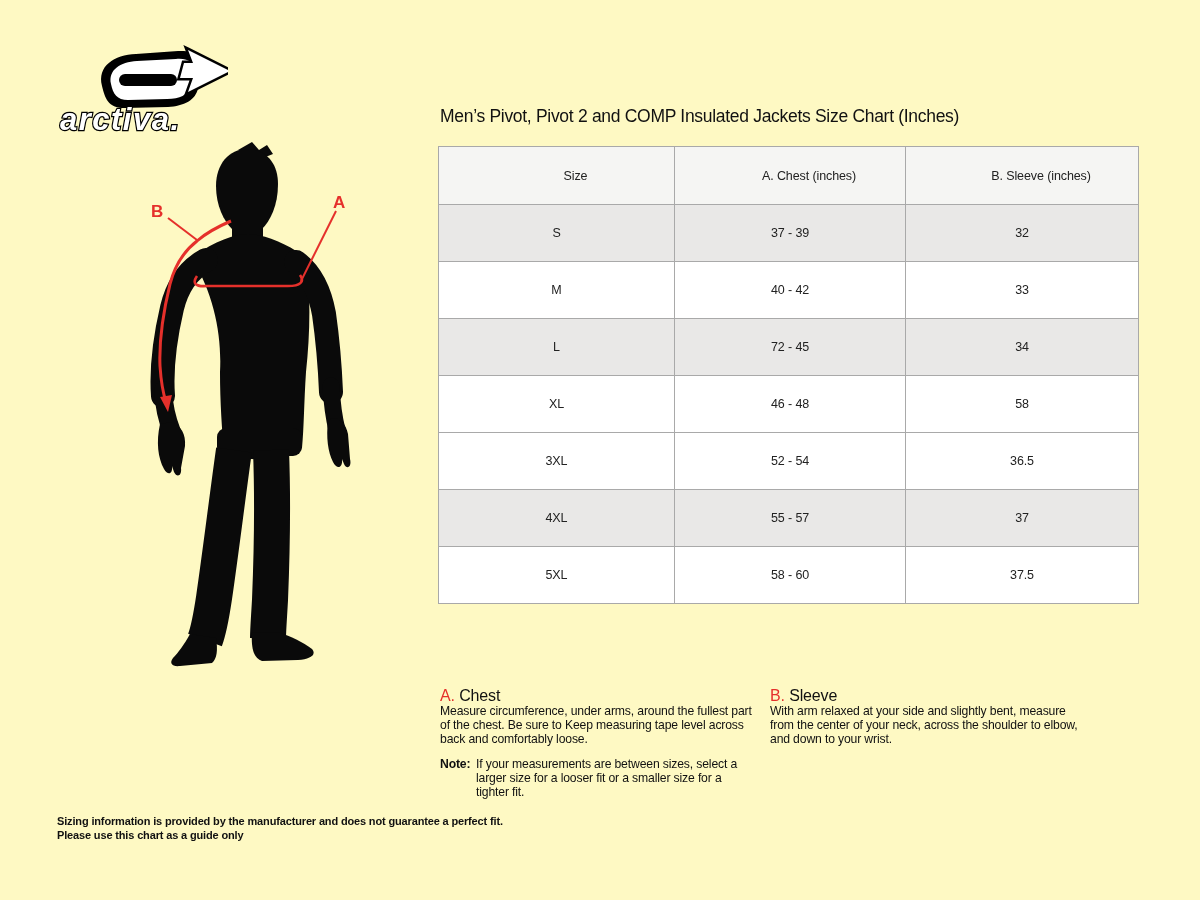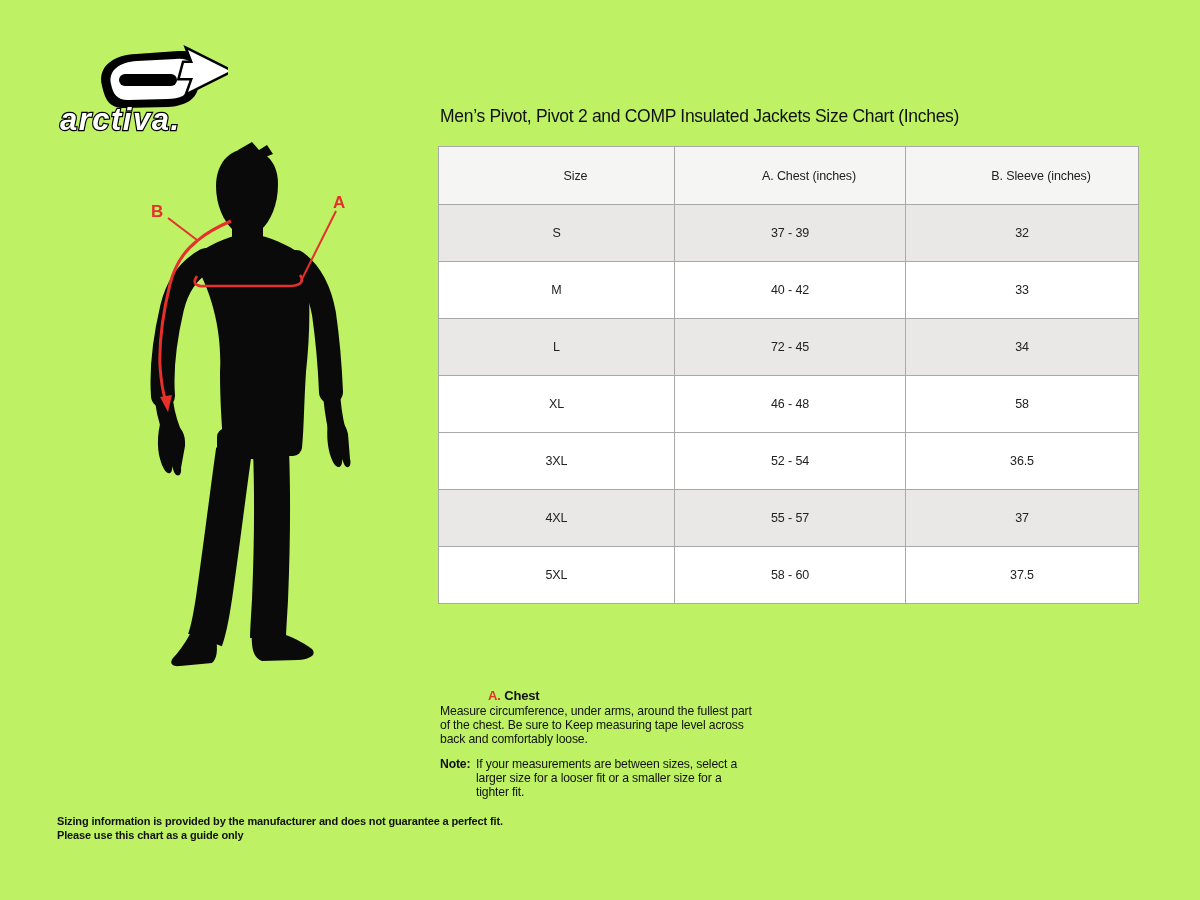--- a/index.html
+++ b/index.html
@@ -1,38 +1,38 @@
 <!DOCTYPE html>
 <html><head>
 <meta charset="utf-8">
 <style>
   * { margin:0; padding:0; box-sizing:border-box; }
   html,body { width:1200px; height:900px; background:#fff; font-family:"Liberation Sans", sans-serif; color:#1c1c1c; }
-  .page { position:relative; width:1200px; height:900px; background:#bef264; overflow:hidden; }
+  .page { position:relative; width:1200px; height:900px; background:#fef9c3; overflow:hidden; }
 
   
   .logo { position:absolute; left:58px; top:42px; width:170px; height:95px; }
 
   
   .figure { position:absolute; left:115px; top:128px; width:310px; height:565px; }
 
   
   .title { position:absolute; left:440px; top:106px; font-size:17.5px; font-weight:400; letter-spacing:-0.3px; color:#111; }
 
   
   .size-table { position:absolute; left:438px; top:146px; border-collapse:collapse; table-layout:fixed; width:700px; }
   .size-table td, .size-table th { border:1px solid #a9a9a9; text-align:center; vertical-align:middle; font-size:12.5px; color:#222; font-weight:400; letter-spacing:-0.1px; }
   .size-table th { height:58px; background:#f5f5f3; font-weight:500;padding-left:38px; }
   .size-table td { height:57px; background:#fff; }
   .size-table tr.alt td { background:#e9e8e7; }
   .col-size { width:236px; } .col-chest { width:231px; } .col-sleeve { width:233px; }
 
   
   .footnote { position:absolute; width:315px; font-size:12.2px; line-height:14px; letter-spacing:-0.15px; color:#111; }
-  .footnote .hd { font-weight:700; font-size:13px; margin-bottom:1px;margin-left:48px; }
+  .footnote .hd { font-weight:400; font-size:16px; margin-bottom:1px; }
   .footnote .hd .ltr { color:#e5302b; }
   .fn-chest { left:440px; top:689px; }
   .fn-sleeve { left:770px; top:689px; width:320px; }
 
   .note { position:absolute; left:440px; top:757px; width:310px; display:flex; font-size:12.2px; line-height:14px; letter-spacing:-0.15px; color:#111; }
   .note .lbl { font-weight:700; flex:0 0 36px; }
   .note .bd { flex:1; }
 
   .disclaimer { position:absolute; left:57px; top:815px; font-size:11px; font-weight:700; line-height:13.5px; letter-spacing:-0.15px; color:#111; }
 </style>
@@ -135,20 +135,27 @@
   </table>
 
   <div class="footnote fn-chest">
     <div class="hd">
       <span class="ltr">A.</span>
       <span>Chest</span>
     </div>
     <div>Measure circumference, under arms, around the fullest part of the chest. Be sure to Keep measuring tape level across back and comfortably loose.</div>
   </div>
 
+  <div class="footnote fn-sleeve">
+    <div class="hd">
+      <span class="ltr">B.</span>
+      <span>Sleeve</span>
+    </div>
+    <div>With arm relaxed at your side and slightly bent, measure from the center of your neck, across the shoulder to elbow, and down to your wrist.</div>
+  </div>
 
   <div class="note">
     <div class="lbl">Note:</div>
     <div class="bd">If your measurements are between sizes, select a larger size for a looser fit or a smaller size for a tighter fit.</div>
   </div>
 
   <div class="disclaimer">
     <div>Sizing information is provided by the manufacturer and does not guarantee a perfect fit.</div>
     <div>Please use this chart as a guide only</div>
   </div>

